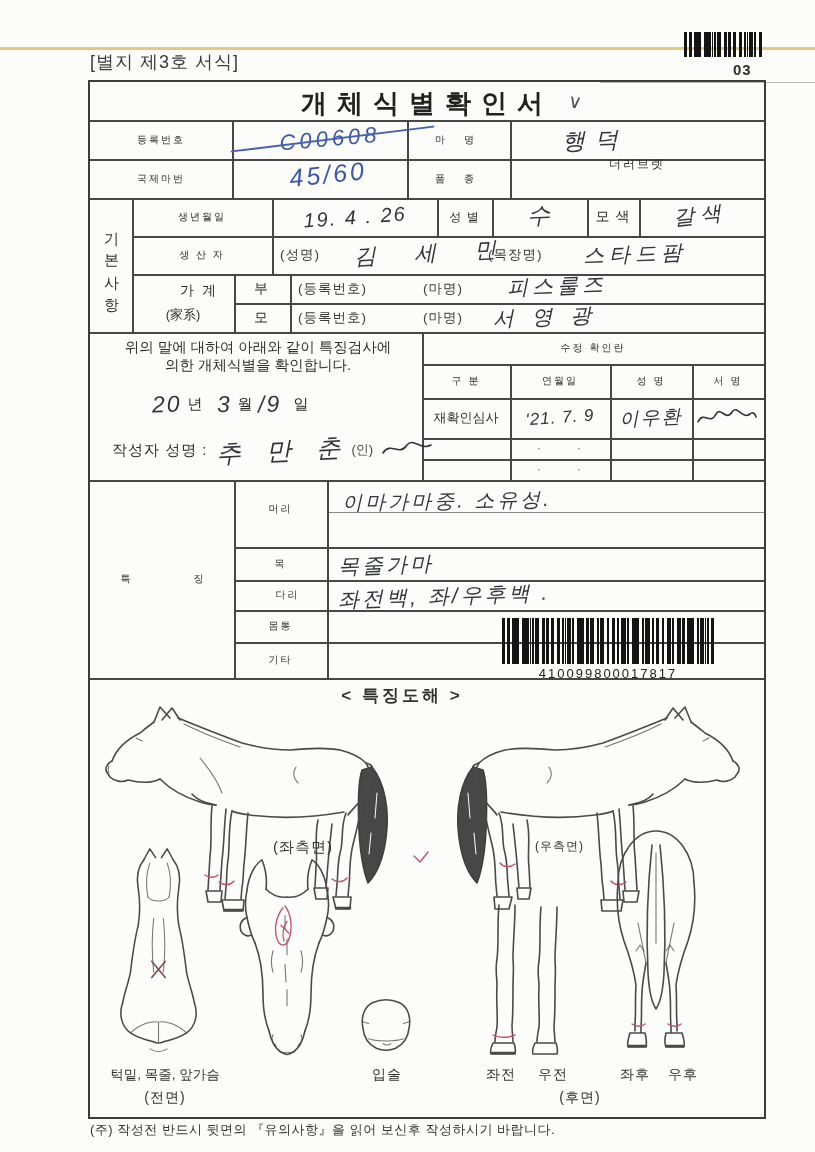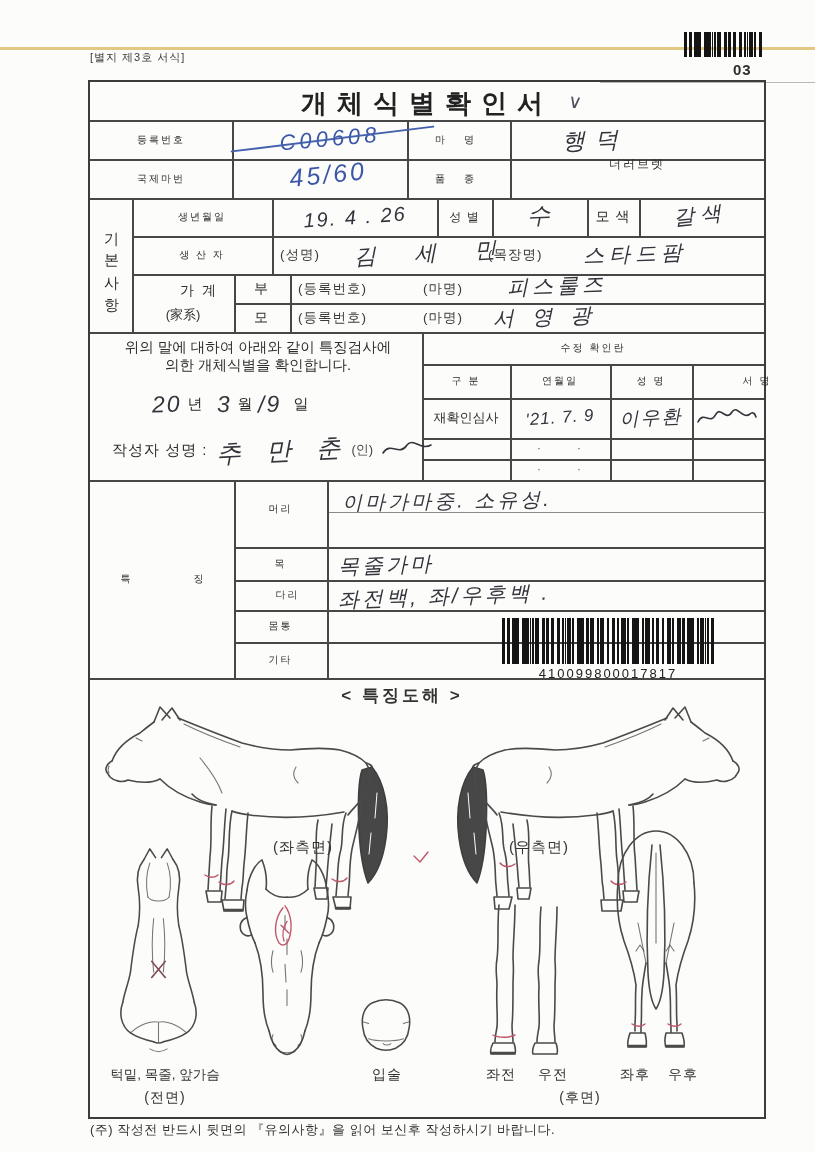--- a/index.html
+++ b/index.html
@@ -1,20 +1,20 @@
 <!DOCTYPE html>
 <html><head>
 <meta charset="utf-8">
 <style>
   html,body{margin:0;padding:0;background:#e8e8e6;}
   .page{position:relative;width:815px;height:1152px;background:#fcfcfa;overflow:hidden;
         font-family:"Liberation Sans","DejaVu Sans",sans-serif;color:#2c2c2c;}
   .abs{position:absolute;}
   .tan-line{position:absolute;left:0;top:47px;width:815px;height:3px;background:#dcc06d;opacity:.85;}
-  .form-tag{position:absolute;left:90px;top:50px;font-size:11px;color:#3a3a3a;letter-spacing:1px;}
+  .form-tag{position:absolute;left:90px;top:50px;font-size:18px;color:#3a3a3a;letter-spacing:1px;}
   .page-num{position:absolute;left:733px;top:61px;font-size:15px;font-weight:bold;color:#2e2e2e;letter-spacing:1px;}
   .pnum-line{position:absolute;left:600px;top:82px;width:215px;height:1px;background:#b9b9b4;}
   .bc{background:
       repeating-linear-gradient(90deg,#141414 0 2px,transparent 2px 5px),
       repeating-linear-gradient(90deg,#141414 0 1px,transparent 1px 7px),
       repeating-linear-gradient(90deg,#141414 0 3px,transparent 3px 11px);}
   .bc-top{position:absolute;left:684px;top:32px;width:78px;height:25px;}
   .form{position:absolute;left:88px;top:80px;width:674px;height:1035px;border:2px solid #3c3c3c;background:transparent;}
   .hl{position:absolute;height:2px;background:#474747;}
   .vl{position:absolute;width:2px;background:#474747;}
@@ -146,21 +146,21 @@
       <span style="font-size:13px;color:#444;margin-left:-6px;">(인)</span>
       <svg class="sig" width="54" height="26" viewBox="0 0 54 26">
         <path d="M2,16 C10,4 18,20 26,8 C32,0 40,14 50,8"></path>
       </svg>
     </div>
 
     <div class="cell" style="left:332px;top:250px;width:342px;height:32px;">수정 확인란</div>
     <div class="cell" style="left:332px;top:282px;width:88px;height:34px;">구 분</div>
     <div class="cell" style="left:420px;top:282px;width:100px;height:34px;">연월일</div>
     <div class="cell" style="left:520px;top:282px;width:82px;height:34px;">성 명</div>
-    <div class="cell" style="left:602px;top:282px;width:72px;height:34px;margin-left:29px;">서 명</div>
+    <div class="cell" style="left:602px;top:282px;width:72px;height:34px;">서 명</div>
     <div class="cell" style="left:332px;top:316px;width:88px;height:40px;font-size:13px;letter-spacing:0;">재확인심사</div>
     <div class="cell hw" style="left:420px;top:316px;width:100px;height:40px;font-size:17px;transform:rotate(-4deg);letter-spacing:1px;">'21. 7. 9</div>
     <div class="cell hw" style="left:520px;top:316px;width:82px;height:40px;font-size:19px;transform:rotate(-3deg);">이우환</div>
     <svg class="sig abs" style="left:604px;top:322px;" width="66" height="28" viewBox="0 0 66 28">
       <path d="M4,18 C10,6 16,22 22,10 C27,2 32,18 38,8 C43,0 48,16 56,10 C59,7 61,10 62,13"></path>
     </svg>
     <div class="cell dots" style="left:420px;top:356px;width:100px;height:21px;">· ·</div>
     <div class="cell dots" style="left:420px;top:377px;width:100px;height:21px;">· ·</div>
 
     <div class="cell" style="left:0;top:398px;width:144px;height:198px;letter-spacing:30px;text-indent:30px;">특  징</div>
@@ -234,21 +234,21 @@
         <path class="hoof" d="M122,202 L144,202 L143,213 L124,213 Z"></path>
         <path d="M112,108 C110,126 112,144 110,158 L108,192 M126,111 C124,130 124,148 122,162 L120,192"></path>
         <path class="hoof" d="M106,193 L122,193 L121,204 L108,204 Z"></path>
         <path d="M92,96 C96,101 104,105 116,107"></path>
         <path class="red" d="M119,184 C124,188 131,187 134,183"></path>
         <path class="red" d="M230,166 C235,170 242,169 245,165"></path>
       </g>
     </svg>
 
     <div class="diagram-label" style="left:168px;top:756px;width:90px;font-size:15px;">(좌측면)</div>
-    <div class="diagram-label" style="left:404px;top:756px;width:90px;font-size:15px;">(우측면)</div>
+    <div class="diagram-label" style="left:404px;top:756px;width:90px;font-size:12px;text-align:right;">(우측면)</div>
 
     <svg class="line-art" style="left:322px;top:768px;" width="18" height="16" viewBox="0 0 18 16">
       <path class="red" d="M2,6 L8,12 L16,2"></path>
     </svg>
 
     <svg class="line-art" style="left:25px;top:765px;" width="87" height="210" viewBox="0 0 90 235" preserveAspectRatio="none">
       <path d="M30,14 L36,2 L42,12 M48,12 L54,2 L60,14"></path>
       <path d="M30,14 C24,22 22,34 24,46 C26,60 26,74 24,88 M60,14 C66,22 68,34 66,46 C64,60 64,74 66,88"></path>
       <path class="detail" d="M36,18 C32,30 32,44 34,56 M54,18 C58,30 58,44 56,56"></path>
       <path class="detail" d="M34,56 C38,62 52,62 56,56"></path>

